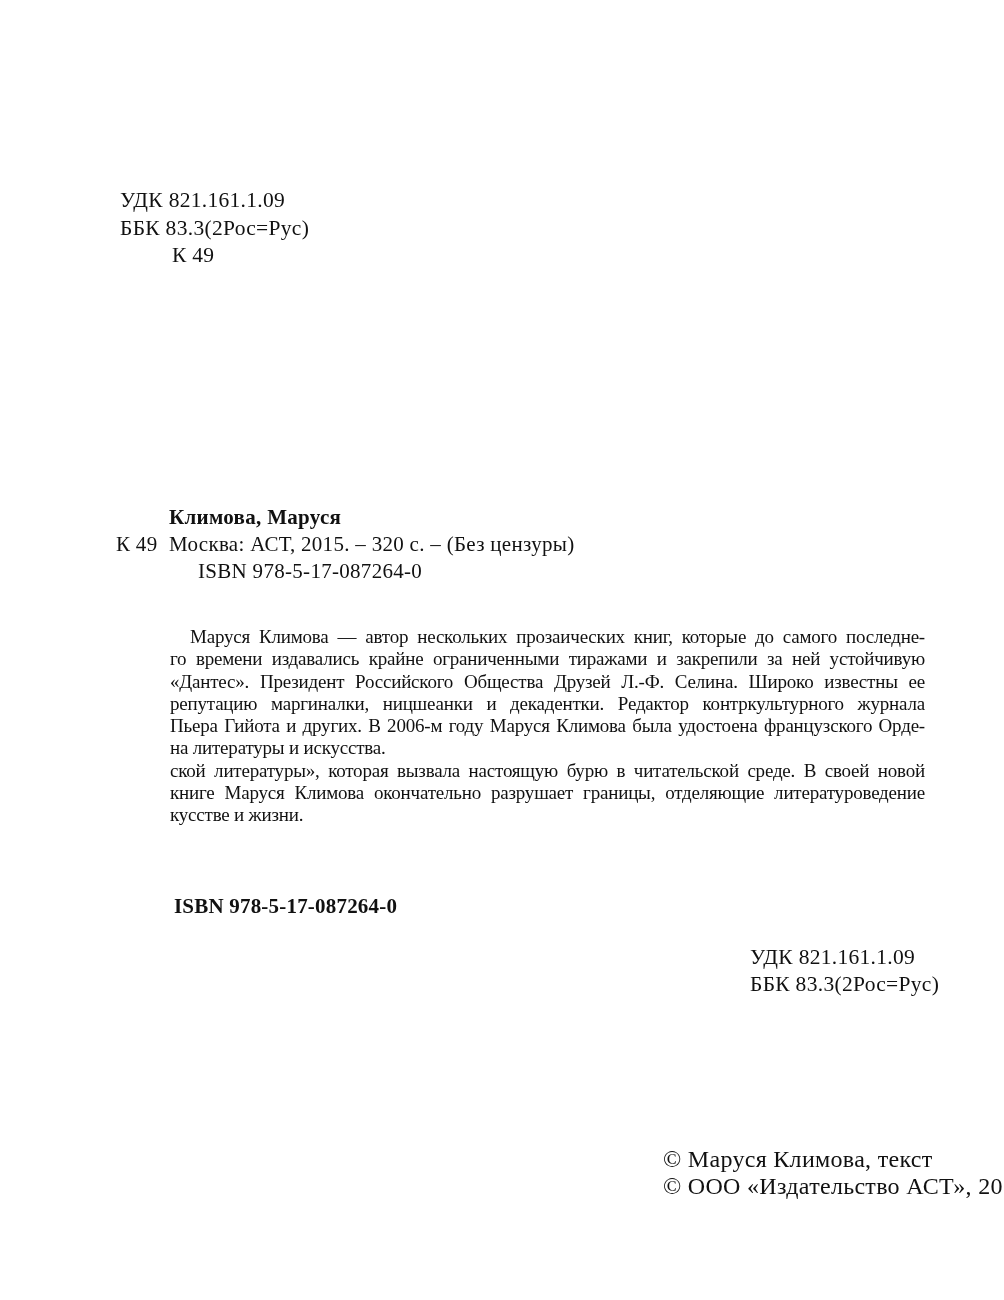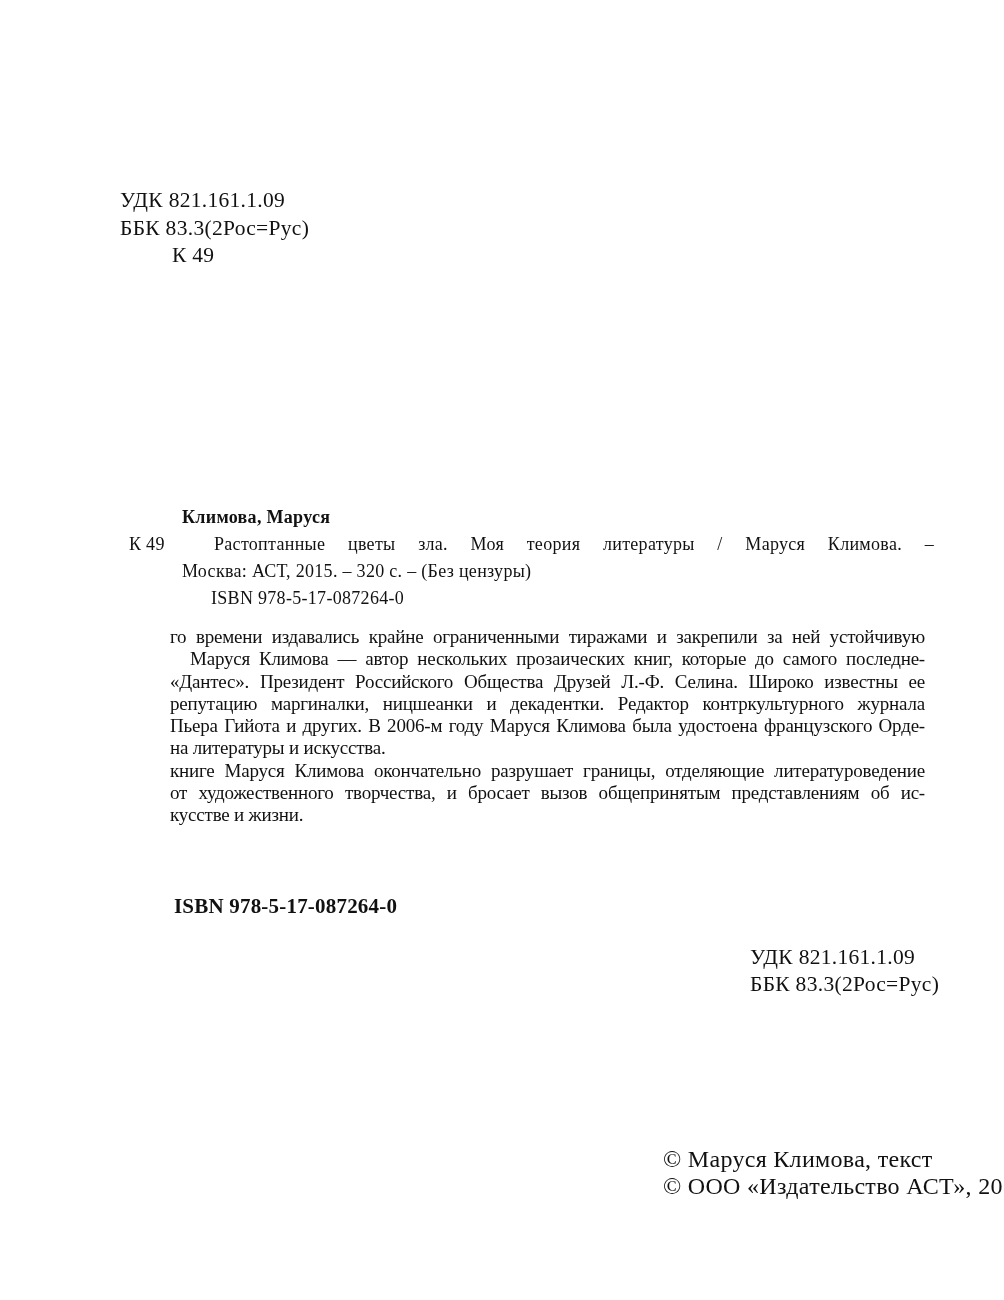--- a/index.html
+++ b/index.html
@@ -25,24 +25,24 @@
     font-size: 21.5px;
     line-height: 27.5px;
     letter-spacing: 0.3px;
     white-space: nowrap;
   }
   .udk-top .code-line { padding-left: 52px; }
 
   
   .catalog {
     position: absolute;
-    left: 129px;
+    left: 116px;
     top: 480px;
     width: 805px;
-    font-size: 18px;
+    font-size: 21px;
     line-height: 27px;
     letter-spacing: 0.3px;
   }
   .catalog .author { font-weight: bold; padding-left: 53px; white-space: nowrap; }
   .catalog .title-row { position: relative; }
   .catalog .title-row .cat-code {
     position: absolute;
     left: 0; top: 0;
     white-space: nowrap;
   }
@@ -109,35 +109,34 @@
   <div class="udk-top">
     <div>УДК 821.161.1.09</div>
     <div>ББК 83.3(2Рос=Рус)</div>
     <div class="code-line">К 49</div>
   </div>
 
   <div class="catalog">
     <div class="author">Климова, Маруся</div>
     <div class="title-row">
       <span class="cat-code">К 49</span>
-      <div class="title-text">Растоптанные цветы зла. Моя теория литературы / Маруся Климова. –</div>
     </div>
     <div class="imprint">Москва: АСТ, 2015. – 320 с. – (Без цензуры)</div>
     <div class="cat-isbn">ISBN 978-5-17-087264-0</div>
   </div>
 
   <div class="annotation">
+    <div class="ann-line first">Маруся Климова — автор нескольких прозаических книг, которые до самого последне-</div>
     <div class="ann-line">го времени издавались крайне ограниченными тиражами и закрепили за ней устойчивую</div>
-    <div class="ann-line first">Маруся Климова — автор нескольких прозаических книг, которые до самого последне-</div>
     <div class="ann-line">«Дантес». Президент Российского Общества Друзей Л.-Ф. Селина. Широко известны ее</div>
     <div class="ann-line">репутацию маргиналки, ницшеанки и декадентки. Редактор контркультурного журнала</div>
     <div class="ann-line">Пьера Гийота и других. В 2006-м году Маруся Климова была удостоена французского Орде-</div>
     <div class="ann-line last">на литературы и искусства.</div>
+    <div class="ann-line">ской литературы», которая вызвала настоящую бурю в читательской среде. В своей новой</div>
     <div class="ann-line">книге Маруся Климова окончательно разрушает границы, отделяющие литературоведение</div>
-    <div class="ann-line">от художественного творчества, и бросает вызов общепринятым представлениям об ис-</div>
     <div class="ann-line last">кусстве и жизни.</div>
   </div>
 
   <div class="isbn-footer">ISBN 978-5-17-087264-0</div>
 
   <div class="udk-right">
     <div>УДК 821.161.1.09</div>
     <div>ББК 83.3(2Рос=Рус)</div>
   </div>
 

